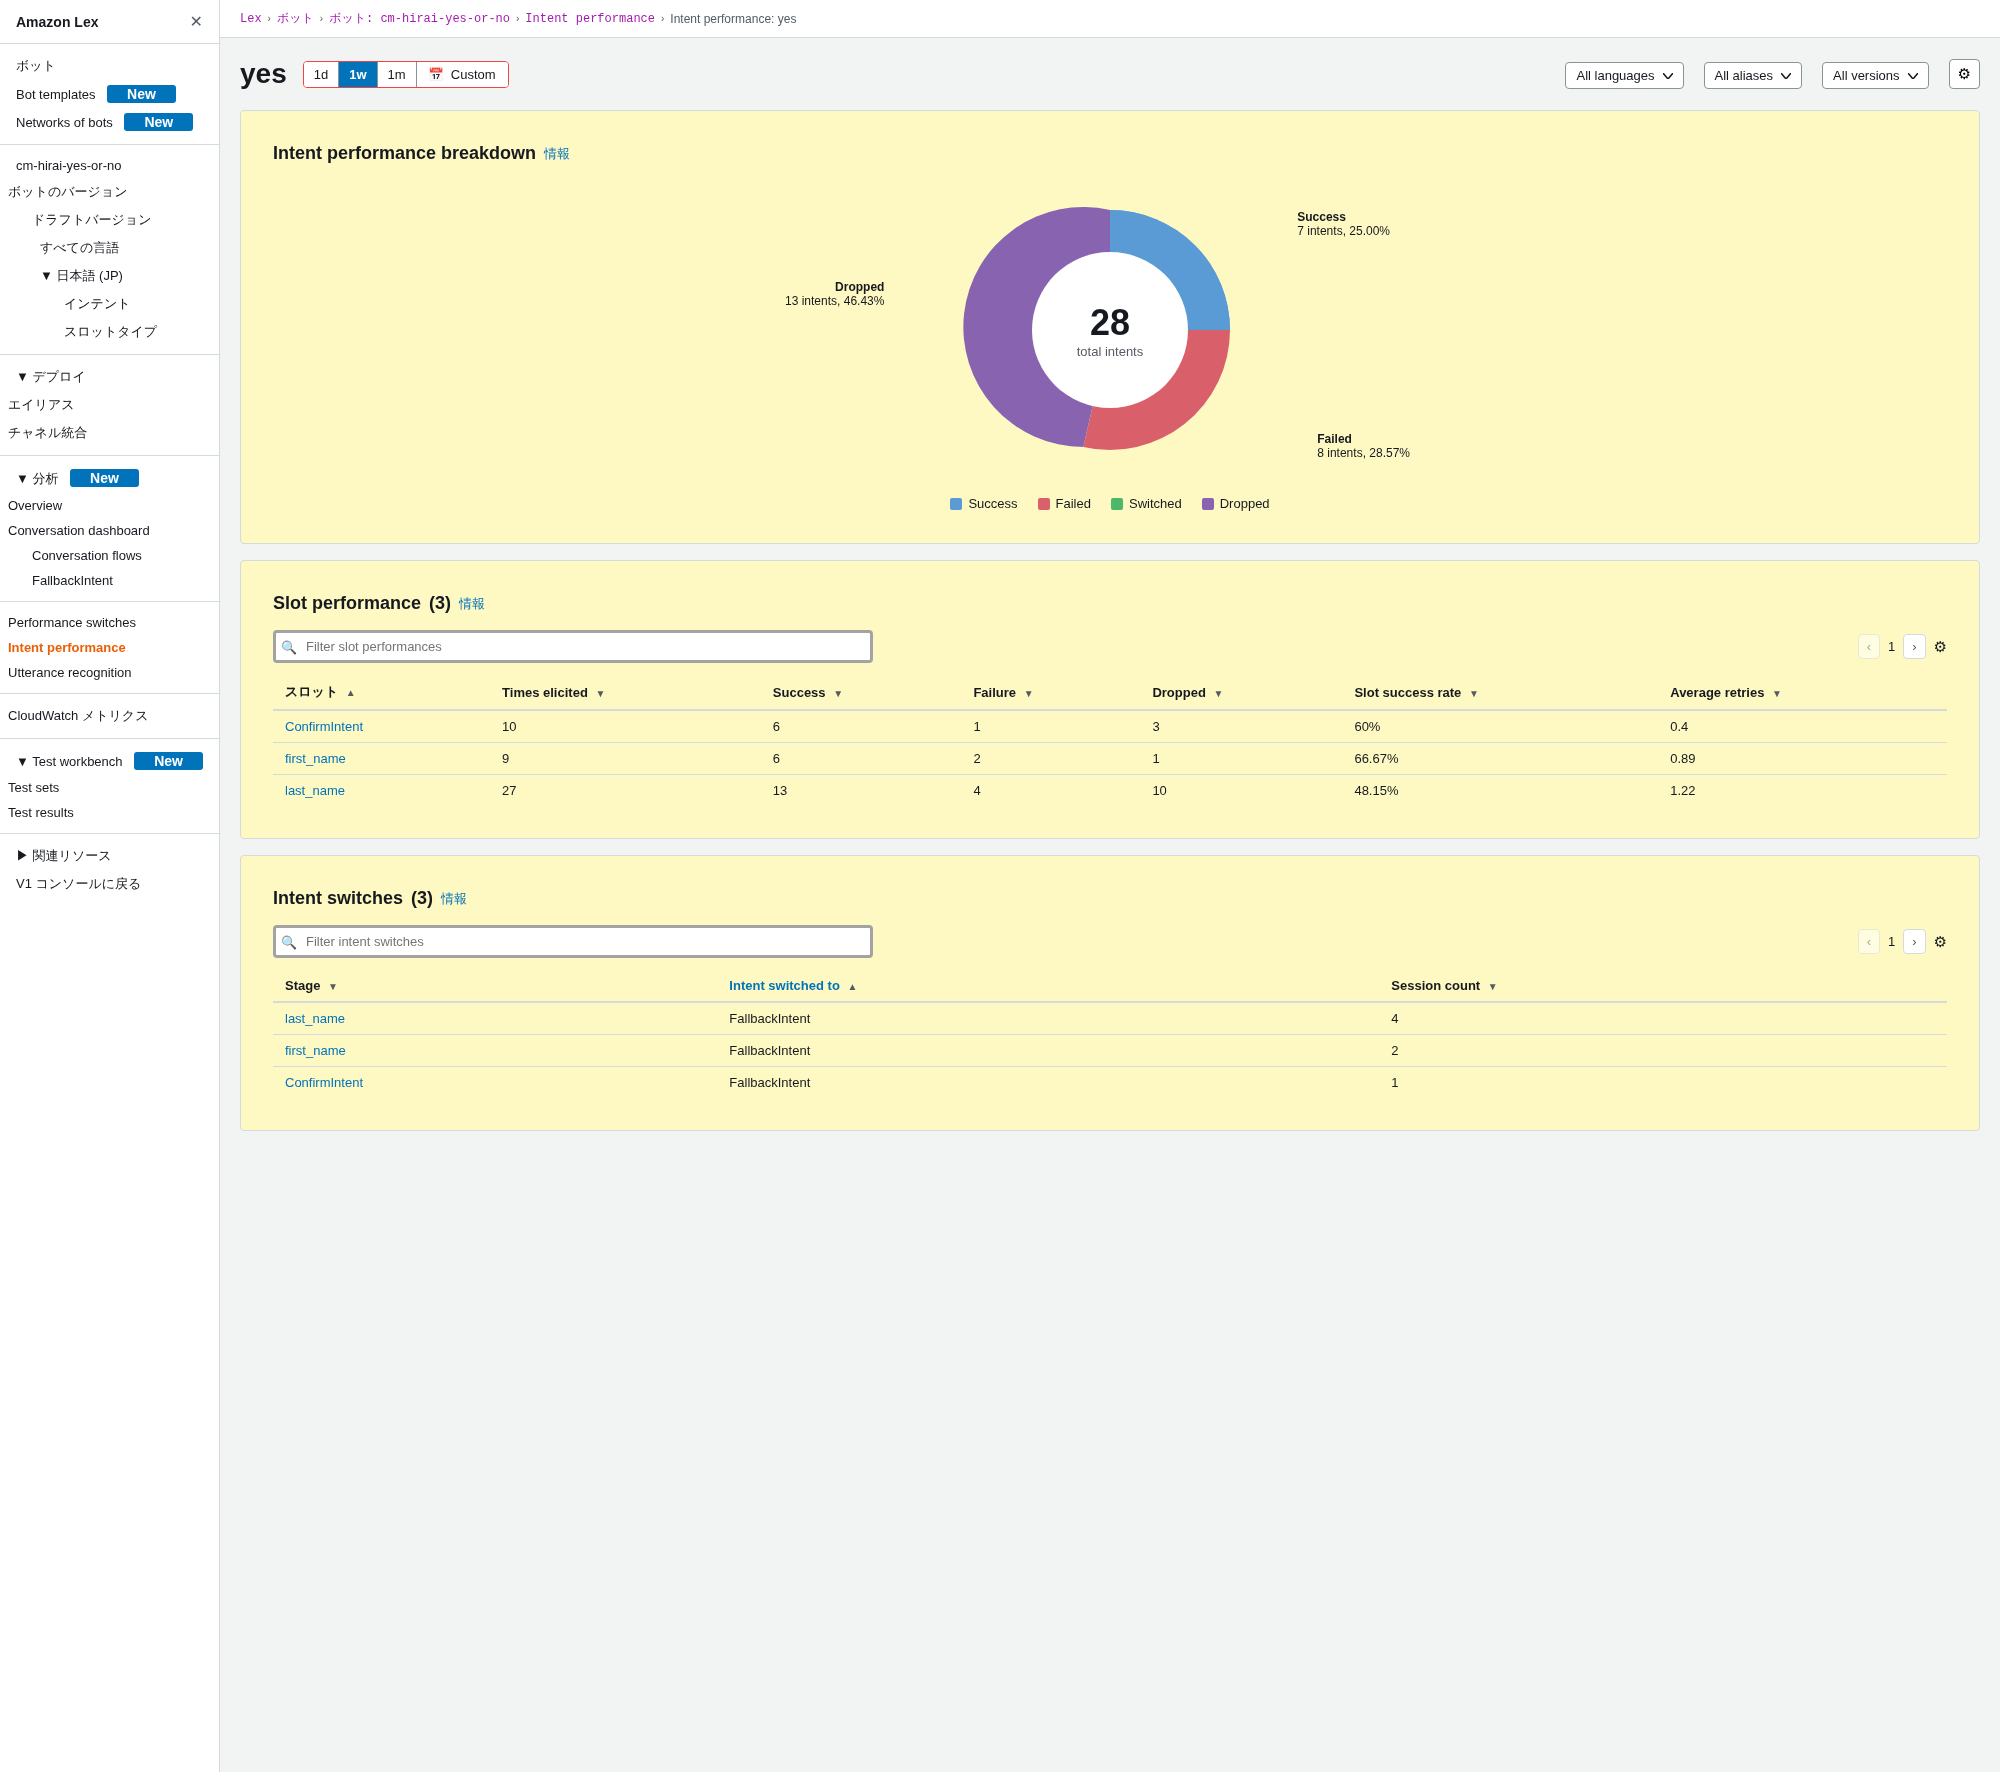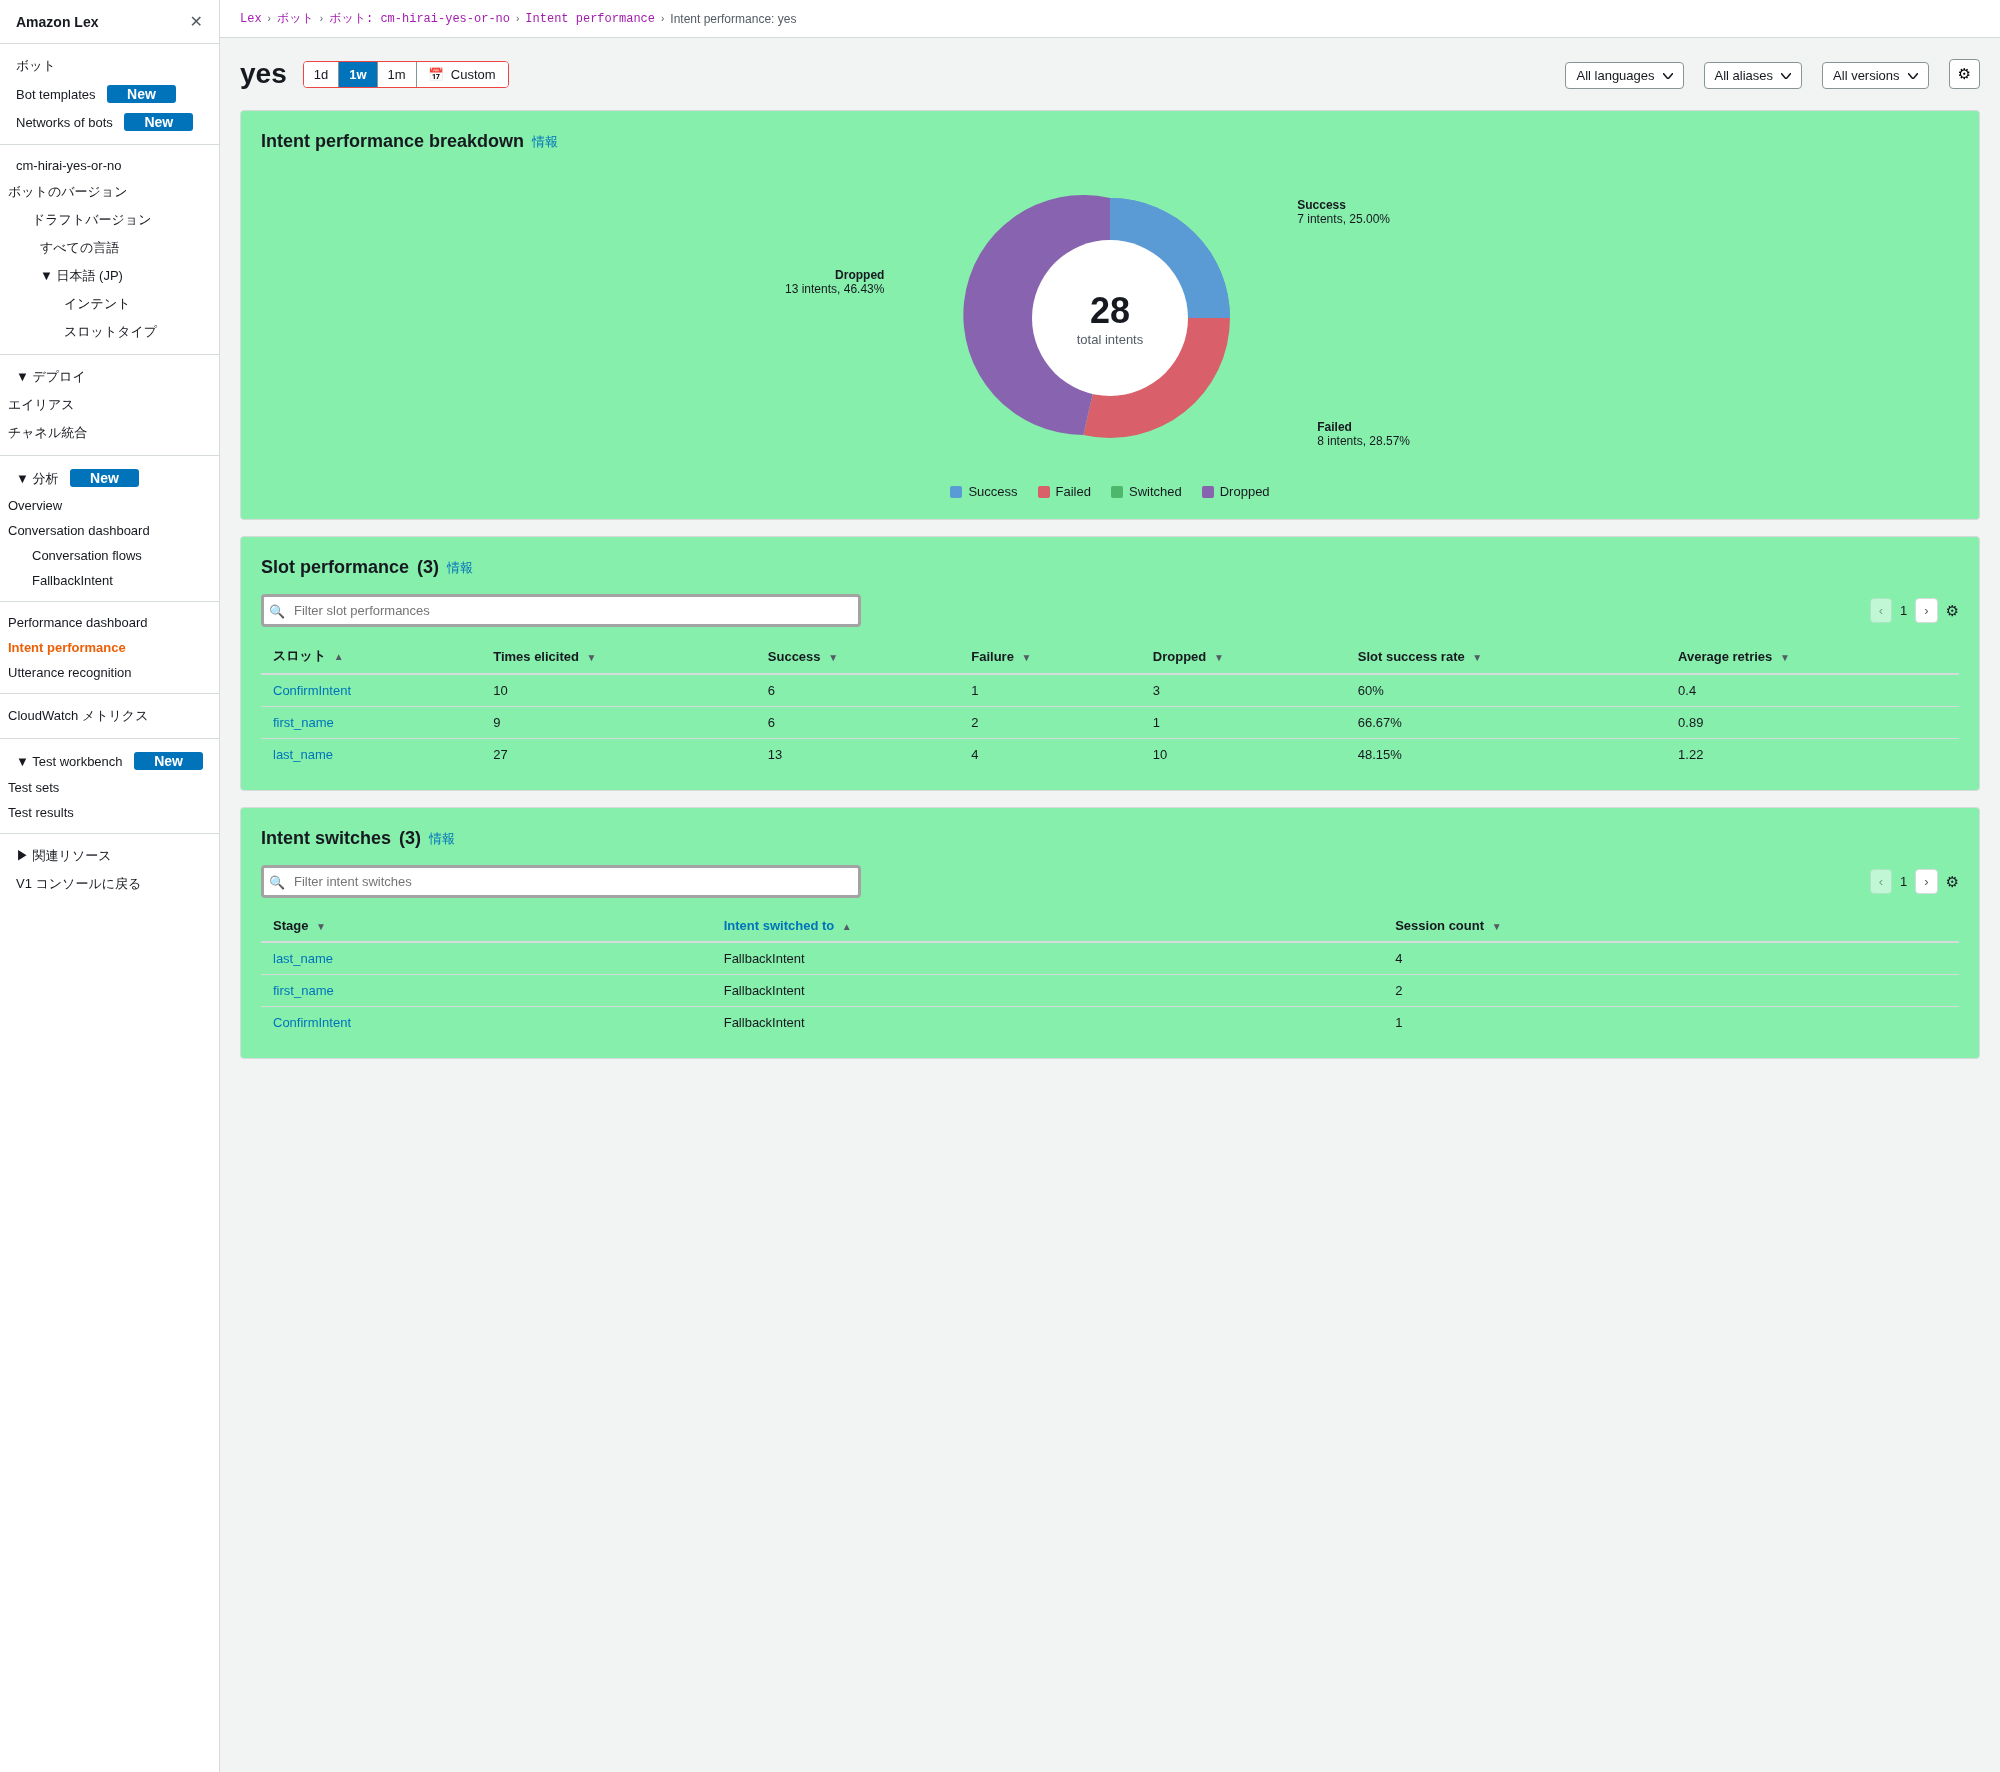--- a/index.html
+++ b/index.html
@@ -35,21 +35,21 @@
     .time-btn { padding: 5px 10px; cursor: pointer; background: #fff; border: none; font-size: 13px; color: #16191f; border-right: 1px solid #879596; }
     .time-btn:last-child { border-right: none; }
     .time-btn.active { background: #0073bb; color: #fff; font-weight: 600; }
     .time-btn.custom { display: flex; align-items: center; gap: 6px; padding: 5px 12px; }
     .filter-group { display: flex; align-items: flex-end; gap: 20px; margin-left: auto; }
     .filter-dropdown { display: flex; align-items: center; gap: 4px; padding: 5px 10px; border: 1px solid #879596; border-radius: 4px; background: #fff; cursor: pointer; font-size: 13px; }
     .filter-dropdown svg { margin-left: 4px; }
     .gear-btn { padding: 5px 8px; border: 1px solid #879596; border-radius: 4px; background: #fff; cursor: pointer; font-size: 15px; }
 
     
-    .card { background: #86efac; border: 1px solid #d5dbdb; border-radius: 4px; padding: 20px; margin-bottom: 16px; }
+    .card { background: #fef9c3; border: 1px solid #d5dbdb; border-radius: 4px; padding: 32px; margin-bottom: 16px; }
     .card-title { font-size: 18px; font-weight: 600; margin-bottom: 16px; display: flex; align-items: center; gap: 8px; }
     .info-link { color: #0073bb; font-size: 13px; font-weight: 400; }
 
     
     .chart-area { display: flex; flex-direction: column; align-items: center; }
     .chart-container { position: relative; width: 300px; height: 300px; }
     .chart-center-text { position: absolute; top: 50%; left: 50%; transform: translate(-50%, -50%); text-align: center; }
     .chart-number { font-size: 36px; font-weight: 700; color: #16191f; }
     .chart-label { font-size: 13px; color: #545b64; }
     .chart-legend { display: flex; gap: 20px; margin-top: 16px; }
@@ -99,21 +99,21 @@
     <div class="nav-item">▼ デプロイ</div>
     <div class="nav-item indent1">エイリアス</div>
     <div class="nav-item indent1">チャネル統合</div>
     <hr class="divider">
     <div class="nav-item">▼ 分析 <span class="badge-new">New</span></div>
     <div class="nav-item indent1">Overview</div>
     <div class="nav-item indent1">Conversation dashboard</div>
     <div class="nav-item indent2">Conversation flows</div>
     <div class="nav-item indent2">FallbackIntent</div>
     <hr class="divider">
-    <div class="nav-item indent1">Performance dashboard</div>
+    <div class="nav-item indent1">Performance switches</div>
     <div class="nav-item indent1 active">Intent performance</div>
     <div class="nav-item indent1">Utterance recognition</div>
     <hr class="divider">
     <div class="nav-item indent1">CloudWatch メトリクス</div>
     <hr class="divider">
     <div class="nav-item">▼ Test workbench <span class="badge-new">New</span></div>
     <div class="nav-item indent1">Test sets</div>
     <div class="nav-item indent1">Test results</div>
     <hr class="divider">
     <div class="nav-item">▶ 関連リソース</div>

